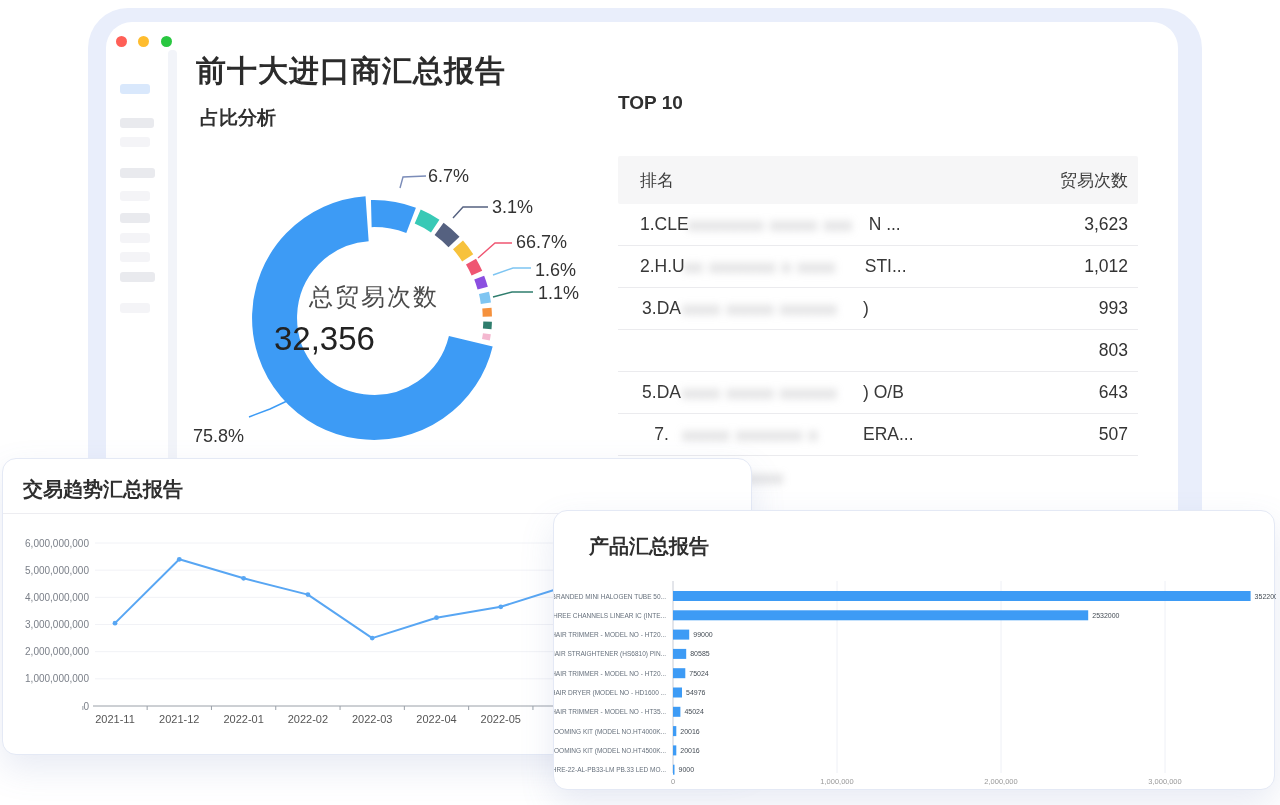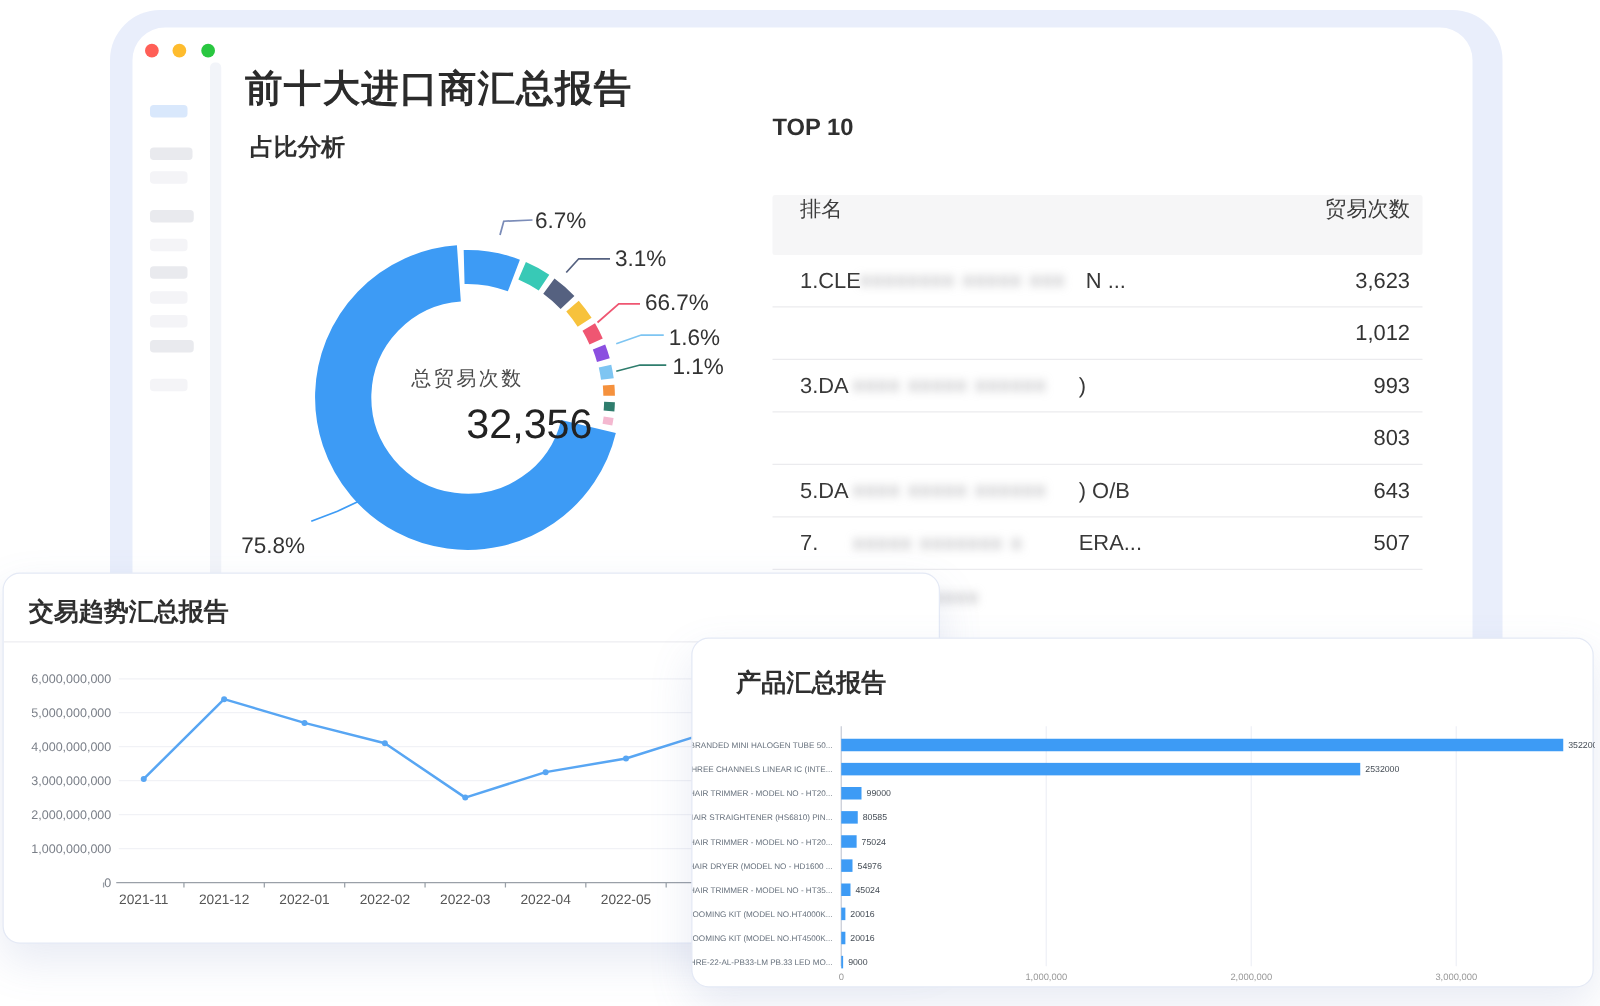--- a/index.html
+++ b/index.html
@@ -21,32 +21,32 @@
   #pie-title{left:200px;top:105px;}
   #top10-title{left:618px;top:92px;}
 
   
   .sk{position:absolute;left:120px;height:10px;border-radius:3px;}
   #side-divider{left:168px;top:50px;width:9px;height:470px;background:#f2f4f9;border-radius:4px;}
 
   
   #donut-svg{left:180px;top:150px;width:400px;height:300px;overflow:visible;}
   .pct{position:absolute;font-size:18px;color:#333;white-space:nowrap;}
-  #center-label{left:274px;top:293px;width:200px;text-align:center;font-size:16px;color:#4a4a4a;letter-spacing:2px;}
-  #center-value{left:274px;top:320px;width:200px;text-align:right;font-size:33px;color:#222;font-weight:500;}
+  #center-label{left:274px;top:281px;width:200px;text-align:center;font-size:24px;color:#4a4a4a;letter-spacing:2px;}
+  #center-value{left:274px;top:320px;width:200px;text-align:left;font-size:33px;color:#222;font-weight:500;}
 
   
   #table{left:618px;top:156px;width:520px;}
-  #thead{display:flex;height:48px;background:#f6f6f7;border-radius:2px;
+  #thead{display:flex;align-items:center;height:48px;background:#f6f6f7;border-radius:2px;
          padding:0 10px 0 22px;font-size:17px;color:#3c3c3c;}
   #thead .right{margin-left:auto;}
   .trow{display:flex;align-items:center;height:42px;border-bottom:1px solid #ebebee;
         padding:0 10px 0 22px;font-size:17.5px;color:#383838;}
   .trow .name{display:flex;align-items:center;white-space:nowrap;}
-  .trow .pfx{min-width:43px;}
+  .trow .pfx{min-width:43px;text-align:center;}
   .blur{display:inline-block;width:180px;overflow:hidden;white-space:nowrap;
         filter:blur(4px);color:#8e8e93;font-size:15px;letter-spacing:2px;}
   .trow .val{margin-left:auto;color:#333;}
 
   
   .card{position:absolute;background:#fff;border:1px solid #e4e9f5;border-radius:14px;
         box-shadow:0 14px 34px rgba(100,120,180,.15);}
   #trend-card{left:2px;top:458px;width:750px;height:297px;z-index:5;}
   #product-card{left:553px;top:510px;width:722px;height:280px;z-index:6;}
   .card-title{position:absolute;font-size:20px;font-weight:600;color:#2f2f2f;white-space:nowrap;}
@@ -126,20 +126,25 @@
       </div>
       <div class="trow">
         <span class="name">
             <span class="pfx">1.CLE</span>
             <span class="blur">xxxxxxxx xxxxx xxx</span>
             <span>N ...</span>
           </span>
         <span class="val">3,623</span>
       </div>
       <div class="trow">
+        <span class="name">
+            <span class="pfx">2.H.U</span>
+            <span class="blur">xx xxxxxxx x xxxx</span>
+            <span>STI...</span>
+          </span>
         <span class="val">1,012</span>
       </div>
       <div class="trow">
         <span class="name">
             <span class="pfx">3.DA</span>
             <span class="blur">xxxx xxxxx xxxxxx</span>
             <span>)</span>
           </span>
         <span class="val">993</span>
       </div>

